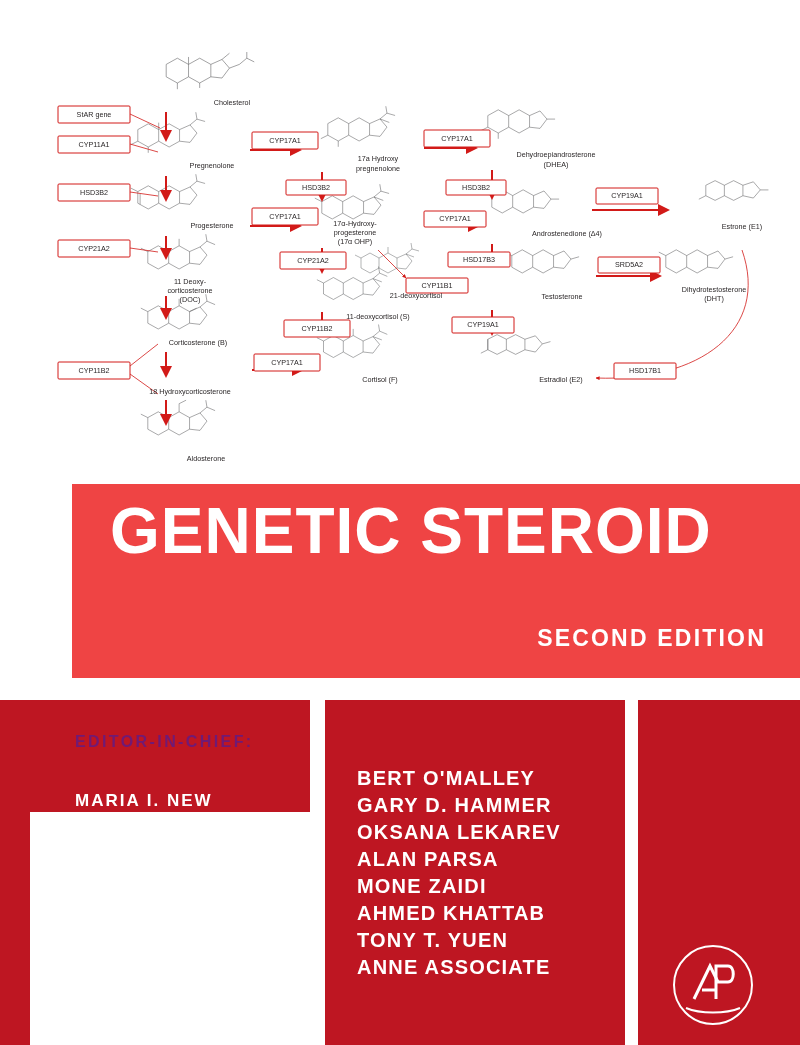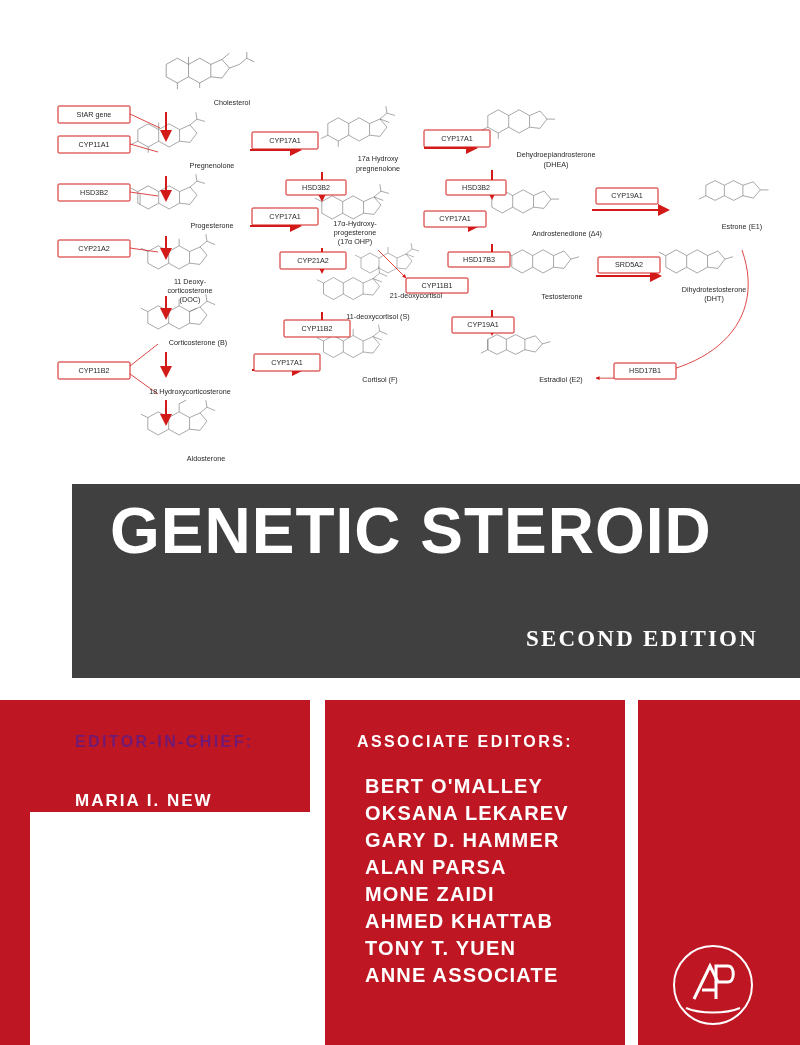--- a/index.html
+++ b/index.html
@@ -67,43 +67,43 @@
     fill: none;
   }
 
   
   .title-block {
     position: absolute;
     left: 72px;
     top: 484px;
     width: 728px;
     height: 194px;
-    background: #404040;
+    background: #ef4444;
   }
   .title-main {
     position: absolute;
     left: 38px;
     top: 14px;
     width: 680px;
     color: #ffffff;
     font-size: 64px;
     font-weight: bold;
     line-height: 66px;
     letter-spacing: 1px;
     font-family: "Liberation Sans", sans-serif;
   }
   .title-edition {
     position: absolute;
-    right: 42px;
+    right: 34px;
     bottom: 26px;
     color: #ffffff;
     font-size: 23px;
     font-weight: bold;
     letter-spacing: 2.2px;
-    font-family: Liberation Serif, serif;
+    font-family: Liberation Sans, sans-serif;
   }
 
   
   .panel-left-strip {
     position: absolute;
     left: 0;
     top: 700px;
     width: 30px;
     height: 345px;
     background: #be1622;
@@ -162,21 +162,21 @@
     font-size: 16px;
     font-weight: bold;
     letter-spacing: 2.4px;
     font-family: "Liberation Sans", sans-serif;
   }
   .assoc-list {
     position: absolute;
     left: 357px;
     top: 765px;
     width: 290px;
-    margin: 8px;
+    margin: 0;
     padding: 0;
     list-style: none;
   }
   .assoc-list li {
     color: #ffffff;
     font-size: 20px;
     font-weight: bold;
     letter-spacing: 1.2px;
     line-height: 27px;
     white-space: nowrap;
@@ -506,25 +506,24 @@
   </div>
 
   <div class="panel-left-strip"></div>
   <div class="panel-editor"></div>
   <div class="panel-associate"></div>
   <div class="panel-right"></div>
 
   <div class="editor-label">EDITOR-IN-CHIEF:</div>
   <div class="editor-name">MARIA I. NEW</div>
 
-  <div class="assoc-label">ASSOCIATE EDITORS:</div>
   <ul class="assoc-list">
     <li>BERT O'MALLEY</li>
+    <li>GARY D. HAMMER</li>
     <li>OKSANA LEKAREV</li>
-    <li>GARY D. HAMMER</li>
     <li>ALAN PARSA</li>
     <li>MONE ZAIDI</li>
     <li>AHMED KHATTAB</li>
     <li>TONY T. YUEN</li>
     <li>ANNE ASSOCIATE</li>
   </ul>
 
   <div class="logo">
     <svg width="82" height="82" viewBox="0 0 82 82" xmlns="http://www.w3.org/2000/svg">
       <circle cx="41" cy="41" r="39" fill="none" stroke="#ffffff" stroke-width="2"></circle>

